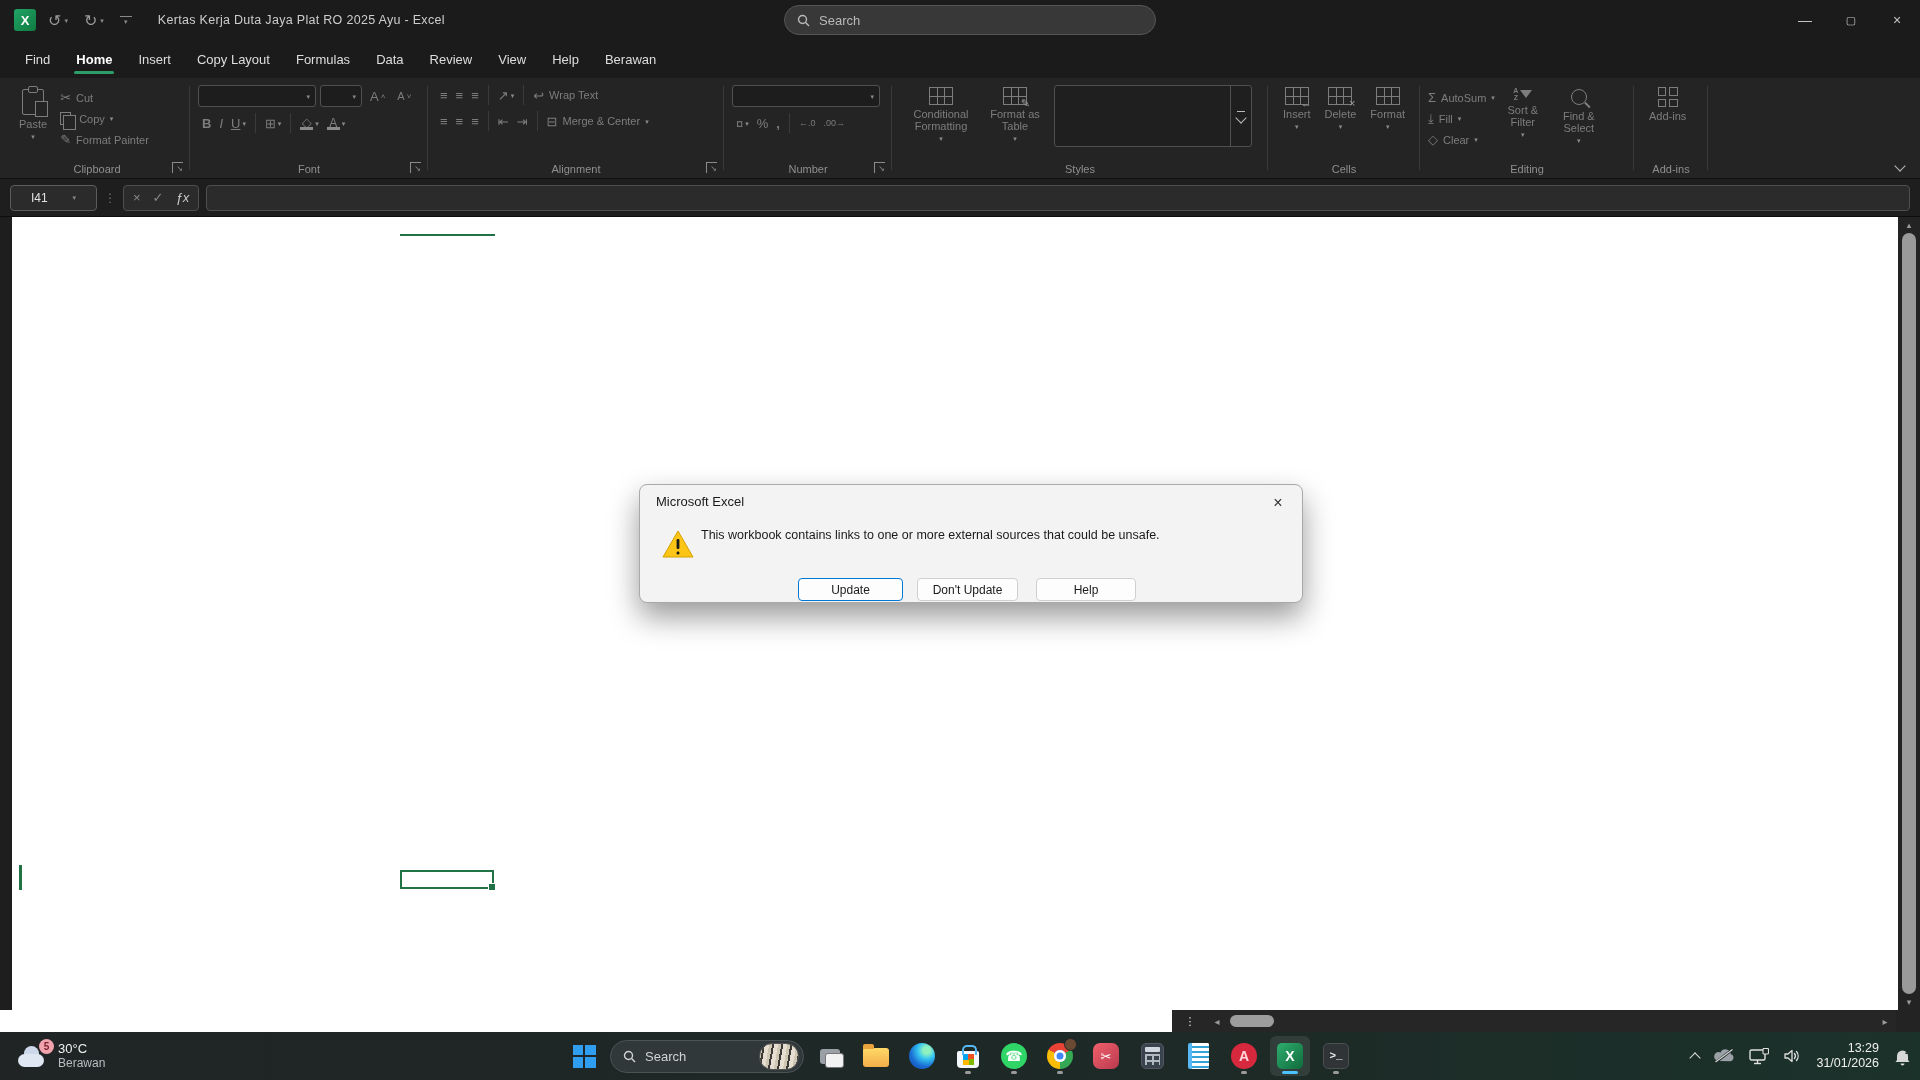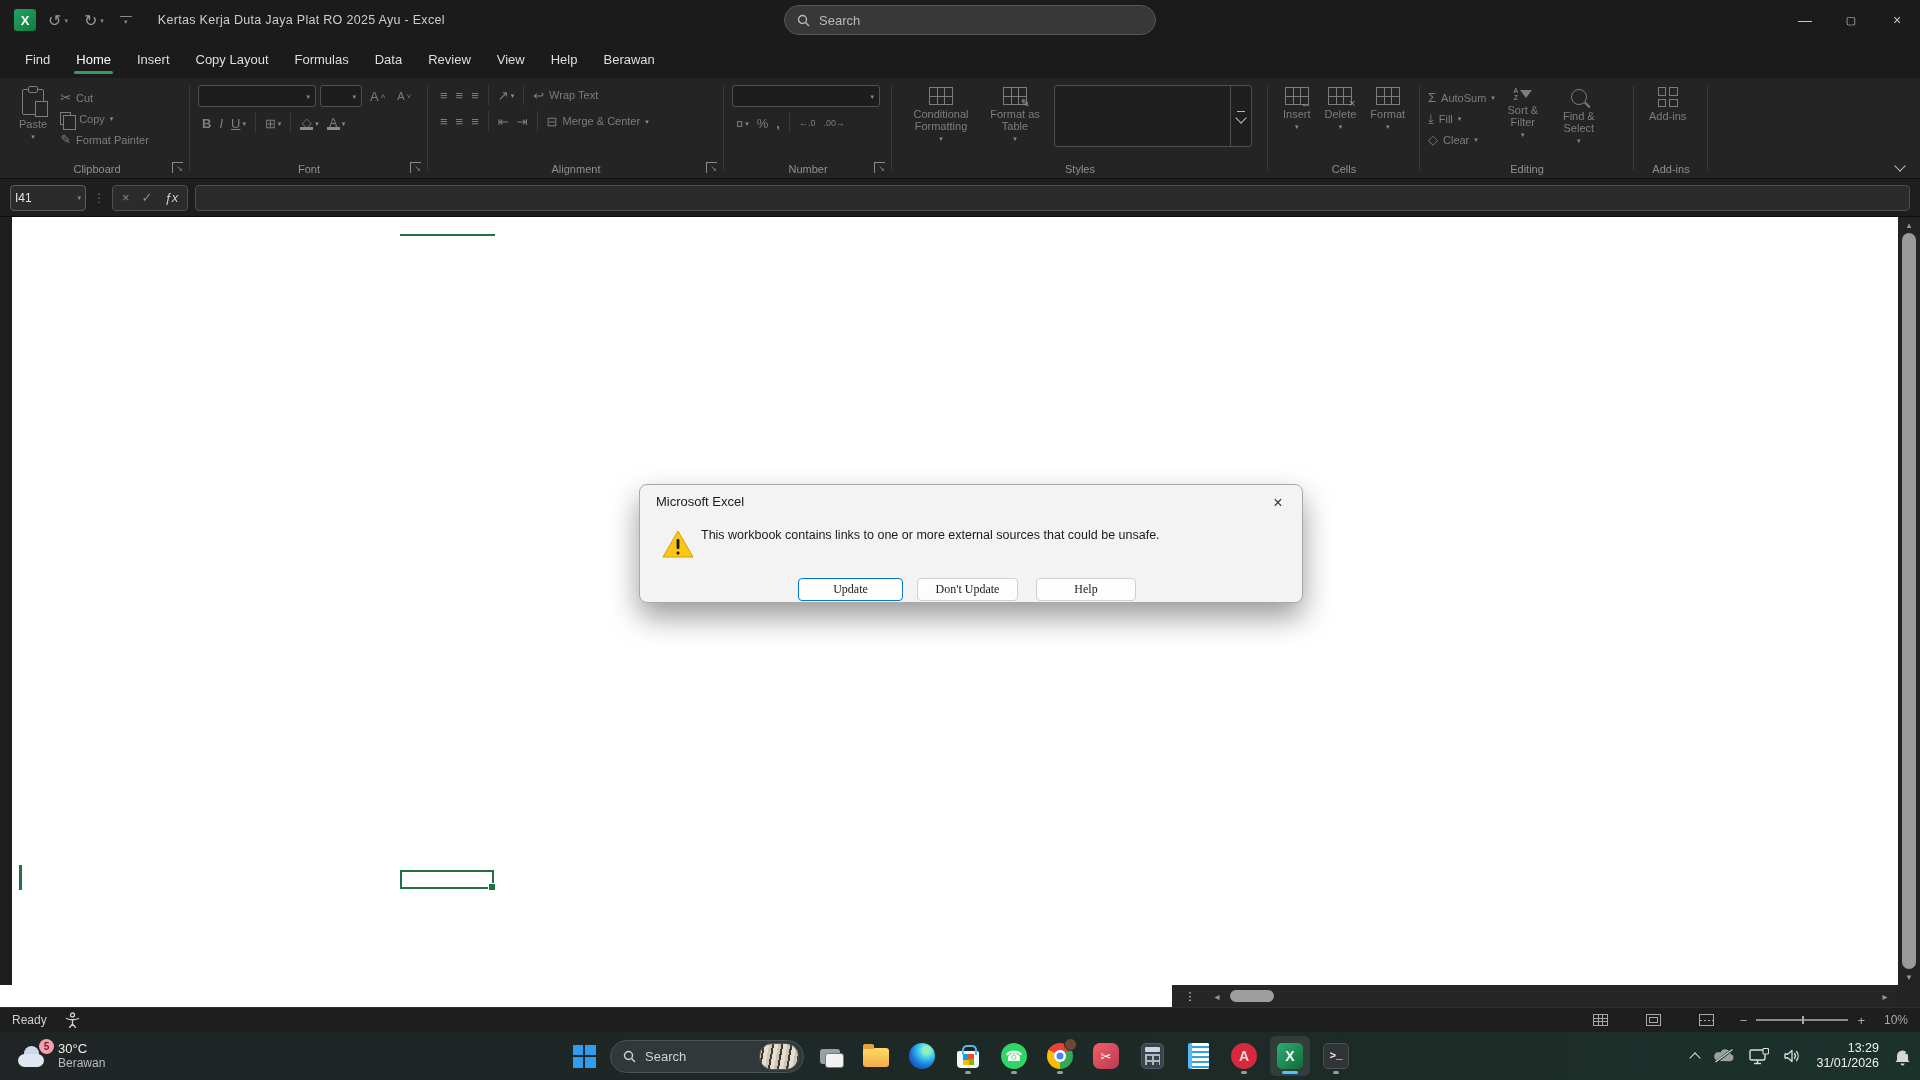--- a/index.html
+++ b/index.html
@@ -17,21 +17,21 @@
   .qat-custom{width:12px;border-top:1.5px solid #8a8a8a;display:flex;justify-content:center;padding-top:1px}
   .tb-title{margin-left:26px;font-size:12.5px;color:#cdcdcd;letter-spacing:.3px;white-space:nowrap}
   .tb-search{position:absolute;left:784px;top:5px;width:372px;height:30px;border-radius:15px;background:#383838;border:1px solid #565656;display:flex;align-items:center;padding:0 12px;gap:9px;color:#b9b9b9;font-size:13px}
   .win-controls{position:absolute;right:0;top:0;height:40px;display:flex}
   .win-btn{width:46px;height:40px;display:flex;align-items:center;justify-content:center;color:#c5c5c5;font-size:14px}
   .win-btn.max{font-size:11px}
 
   
   .menubar{height:38px;flex:0 0 auto;display:flex;align-items:stretch;padding-left:12px;background:#1b1b1b}
   .mtab{padding:0 13px;display:flex;align-items:center;font-size:13px;color:#dedede;position:relative}
-  .mtab.active{color:#fff;font-weight:normal}
+  .mtab.active{color:#fff;font-weight:bold}
   .mtab.active::after{content:"";position:absolute;left:11px;right:11px;bottom:4px;height:3px;border-radius:2px;background:#2e9e68}
 
   
   .ribbon{height:101px;flex:0 0 auto;background:#242424;border-bottom:1px solid #111;display:flex;padding-left:4px;position:relative;color:#7d7d7d}
   .rgroup{position:relative;padding:7px 8px 18px;display:flex;align-items:flex-start}
   .rgroup::after{content:"";position:absolute;right:0;top:8px;bottom:8px;width:1px;background:#3a3a3a}
   .glabel{position:absolute;bottom:3px;left:0;right:0;text-align:center;font-size:11px;color:#8f8f8f;white-space:nowrap}
   .glauncher{position:absolute;bottom:5px;right:7px;width:11px;height:11px;border-top:1px solid #8a8a8a;border-left:1px solid #8a8a8a;color:#8a8a8a;font-size:8px;display:flex;align-items:flex-end;justify-content:flex-end;line-height:1}
   .glauncher::after{content:"↘"}
   .btn-large{display:flex;flex-direction:column;align-items:center;padding:2px 7px;font-size:11px;gap:3px;text-align:center;line-height:12px}
@@ -64,21 +64,21 @@
   .ic-az{font-size:7px;font-weight:bold;color:#7d7d7d;display:flex;flex-direction:column;line-height:7px}
   .ic-funnel{width:0;height:0;border-left:6px solid transparent;border-right:6px solid transparent;border-top:8px solid #7d7d7d;position:relative;margin-left:2px}
   .gallery{width:198px;height:62px;background:#1f1f1f;border:1px solid #4f4f4f;border-radius:3px;display:flex;margin-left:6px}
   .gallery .gbody{flex:1;border-right:1px solid #4f4f4f}
   .gallery .gmore{width:20px;display:flex;flex-direction:column;align-items:center;justify-content:center;gap:2px}
   .gallery .gmore i{width:8px;border-top:1.6px solid #b9b9b9}
   .ribbon-collapse{position:absolute;right:16px;bottom:8px}
 
   
   .fbar{height:38px;flex:0 0 auto;background:#1e1e1e;display:flex;align-items:center;padding:0 10px;gap:7px;border-bottom:1px solid #0d0d0d}
-  .namebox{width:76px;height:26px;background:#2b2b2b;border:1px solid #5c5c5c;border-radius:4px;display:flex;align-items:center;padding:0 4px;color:#e3e3e3;font-size:12px;justify-content:space-between}
+  .namebox{width:87px;height:26px;background:#2b2b2b;border:1px solid #5c5c5c;border-radius:4px;display:flex;align-items:center;padding:0 20px;color:#e3e3e3;font-size:12px;justify-content:space-between}
   .fdots{color:#777;font-size:12px}
   .fbtns{height:26px;border:1px solid #4f4f4f;border-radius:4px;display:flex;align-items:center;padding:0 9px;gap:12px;color:#8a8a8a;font-size:13px;background:#2b2b2b}
   .fx{color:#c9c9c9;font-style:italic}
   .finput{flex:1;height:26px;background:#2b2b2b;border:1px solid #4f4f4f;border-radius:4px}
 
   
   .sheetwrap{flex:1;display:flex;background:#fff;position:relative}
   .sheet-left{width:12px;background:#1e1e1e}
   .canvas{flex:1;position:relative}
   .vscroll{width:22px;background:#232323;display:flex;flex-direction:column;align-items:center;padding:3px 0;position:relative}
@@ -89,21 +89,21 @@
   .active-cell::after{content:"";position:absolute;right:-4px;bottom:-4px;width:6px;height:6px;background:#217346;border:1px solid #fff}
   .sel-tick{position:absolute;background:#217346}
 
   
   .dialog{position:absolute;left:639px;top:484px;width:664px;height:119px;background:#f3f3f3;border:1px solid #a9a9a9;border-radius:8px;box-shadow:0 14px 30px rgba(0,0,0,.4);color:#1a1a1a;z-index:50}
   .dlg-title{position:absolute;left:16px;top:9px;font-size:13px;color:#1a1a1a}
   .dlg-close{position:absolute;right:13px;top:7px;font-size:16px;color:#333;width:22px;height:22px;display:flex;align-items:center;justify-content:center}
   .dlg-warn{position:absolute;left:21px;top:44px}
   .dlg-l1{position:absolute;left:61px;top:43px;font-size:12.5px;white-space:nowrap}
   .dlg-l2{position:absolute;left:61px;top:69px;font-size:12.5px;white-space:nowrap}
-  .dlg-btn{position:absolute;top:93px;height:23px;background:#fdfdfd;border:1px solid #d0d0d0;border-radius:4px;font-size:12px;color:#1a1a1a;display:flex;align-items:center;justify-content:center;font-family:Liberation Serif, serif}
+  .dlg-btn{position:absolute;top:93px;height:23px;background:#fdfdfd;border:1px solid #d0d0d0;border-radius:4px;font-size:12px;color:#1a1a1a;display:flex;align-items:center;justify-content:center;font-family:Liberation Sans, sans-serif}
   .dlg-btn.primary{border:1.5px solid #0078d4}
   .b-update{left:158px;width:105px}
   .b-dont{left:277px;width:101px}
   .b-help{left:396px;width:100px}
 
   
   .hrow{height:22px;flex:0 0 auto;display:flex;background:#fff}
   .h-blank{flex:1}
   .h-grip{width:36px;background:#262626;display:flex;align-items:center;justify-content:center;color:#e8e8e8;font-size:11px}
   .h-track{width:688px;background:#262626;display:flex;align-items:center;position:relative}
@@ -526,40 +526,20 @@
     <div class="h-blank"></div>
     <div class="h-grip">⋮</div>
     <div class="h-track">
       <span class="h-arrow">◂</span>
       <div class="h-thumb"></div>
       <span class="h-arrow right">▸</span>
     </div>
     <div class="h-corner"></div>
   </div>
 
-  <div class="statusbar">
-    <span>Ready</span>
-    <svg width="15" height="16" viewBox="0 0 15 16">
-      <circle cx="7.5" cy="3" r="2" fill="none" stroke="#cfcfcf" stroke-width="1.3"></circle>
-      <path d="M1.5 6.5 Q7.5 9 13.5 6.5 M7.5 8.5 V12 M7.5 12 L4.5 15.5 M7.5 12 L10.5 15.5" fill="none" stroke="#cfcfcf" stroke-width="1.3" stroke-linecap="round"></path>
-    </svg>
-    <div class="sb-right">
-      <div class="sb-views">
-        <span class="sb-ic grid"></span>
-        <span class="sb-ic page"></span>
-        <span class="sb-ic brk"></span>
-      </div>
-      <div class="zoomer">
-        <span class="zsign">−</span>
-        <span class="ztrack"></span>
-        <span class="zsign">+</span>
-        <span style="width:34px;text-align:right">10%</span>
-      </div>
-    </div>
-  </div>
 
   <div class="taskbar">
     <div class="weather">
       <span class="wcloud">
         <span class="c2"></span>
           <span class="c1"></span>
         <span class="wbadge">5</span>
       </span>
       <span class="wtxt">
         <span class="wtemp">30°C</span>

